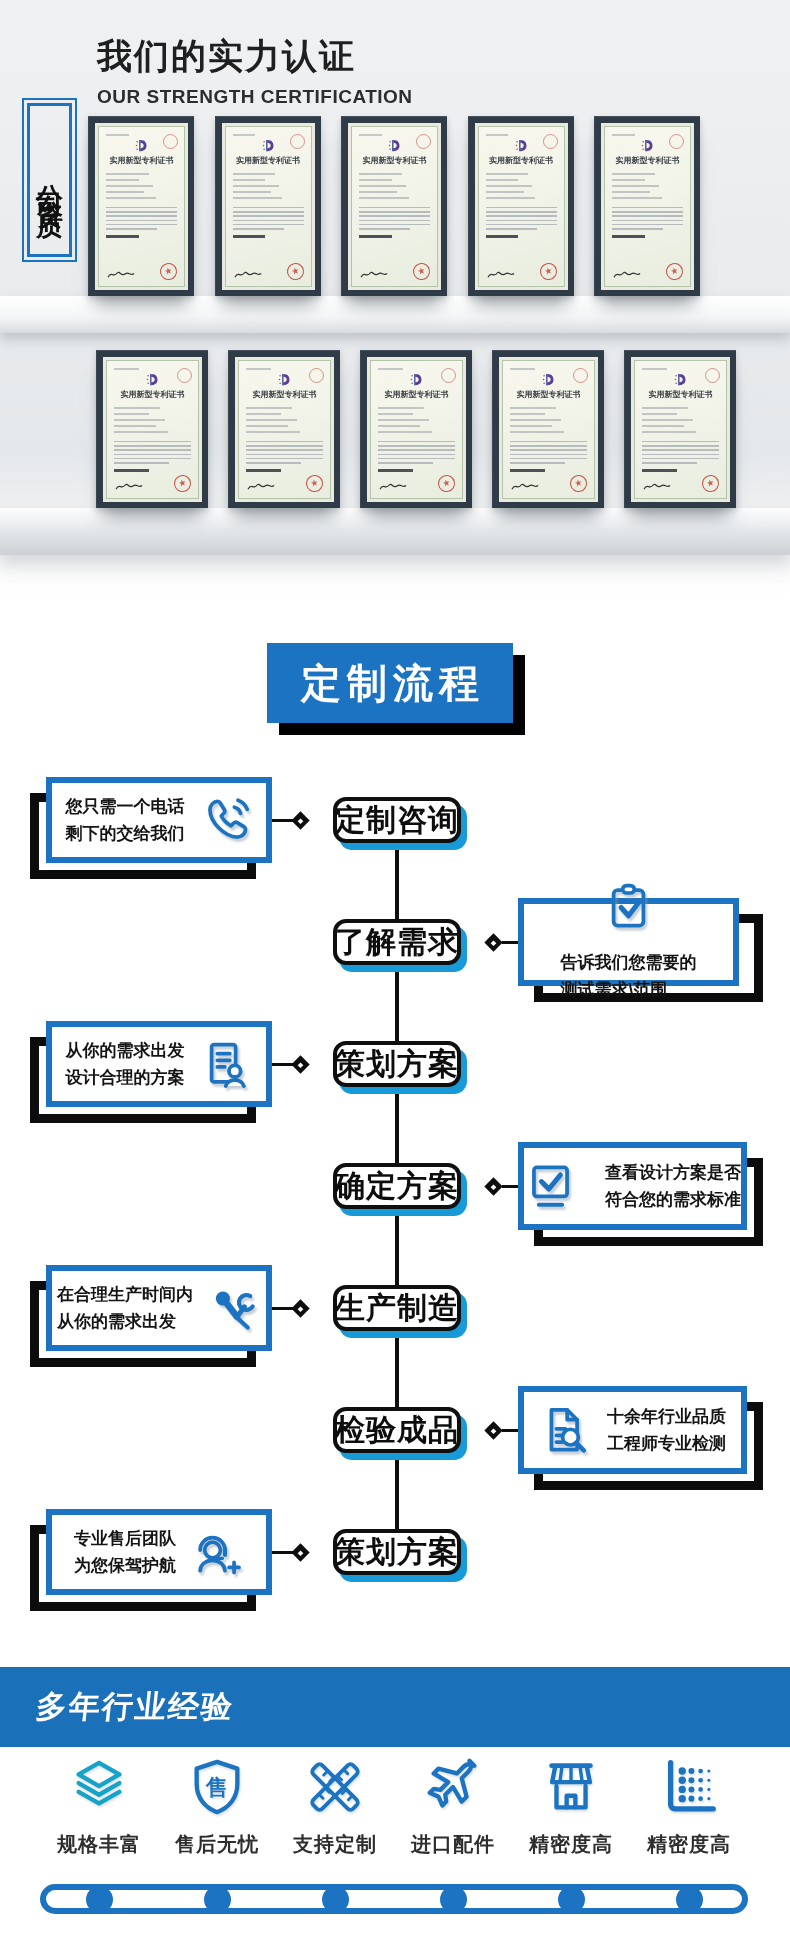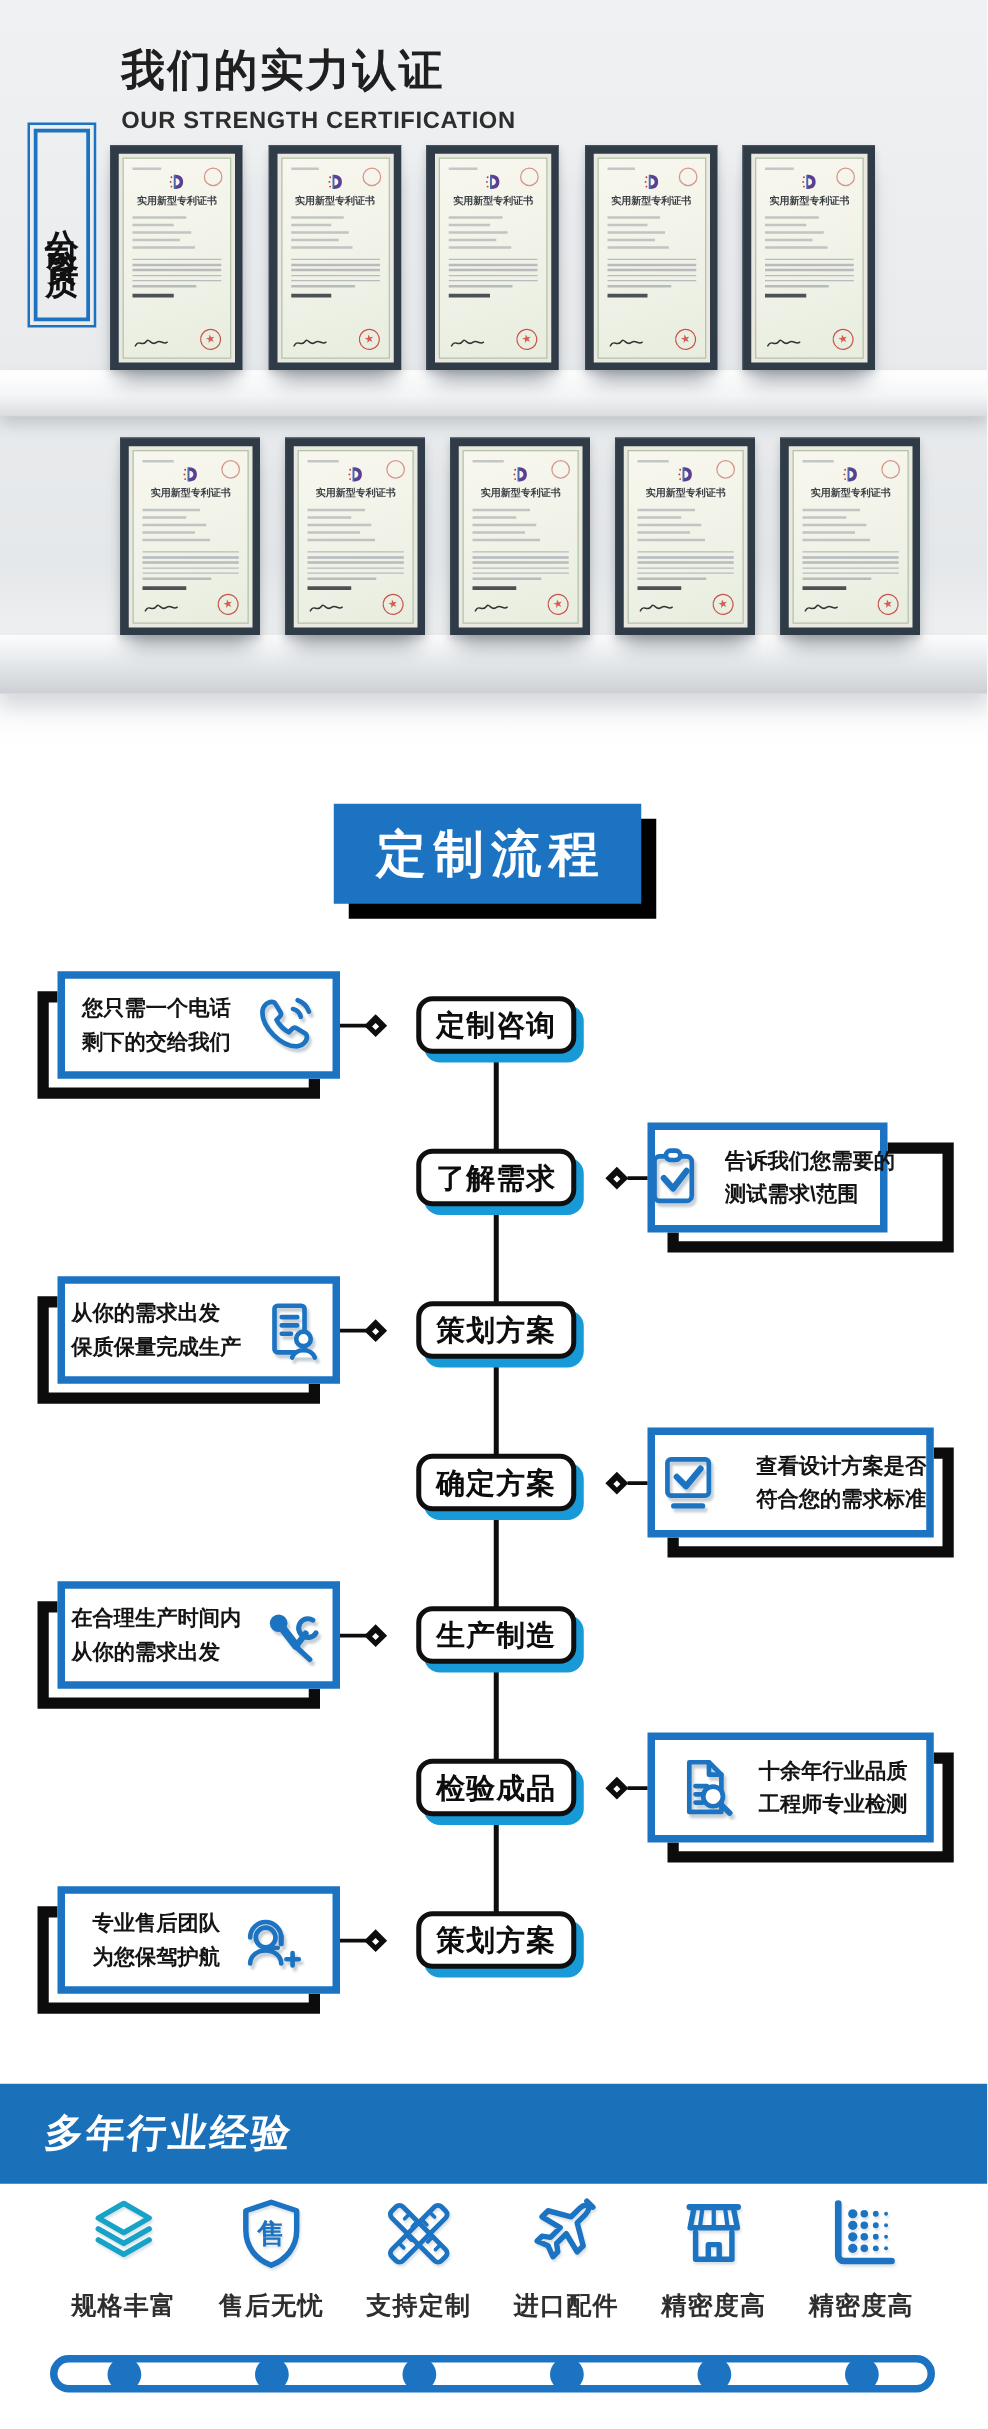--- a/index.html
+++ b/index.html
@@ -48,21 +48,21 @@
 
   
   .banner{position:absolute;left:267px;top:643px;width:246px;height:80px;background:#1c73c2;
     box-shadow:12px 12px 0 0 #000;display:flex;align-items:center;justify-content:center;z-index:3;}
   .banner span{color:#fff;font-size:40px;font-weight:800;letter-spacing:6px;margin-left:6px;}
 
   .flow-line{position:absolute;left:395px;width:4px;background:#0d0d0d;z-index:1;}
   .flow-node{position:absolute;left:333px;width:128px;height:46px;background:#fff;border:4px solid #0f0f0f;
     border-radius:13px;box-sizing:border-box;display:flex;align-items:center;justify-content:center;
     z-index:4;box-shadow:6px 7px 0 0 #189ad8;}
-  .flow-node span{font-size:23px;font-weight:800;letter-spacing:1px;color:#0d0d0d;white-space:nowrap;}
+  .flow-node span{font-size:30px;font-weight:800;letter-spacing:1px;color:#0d0d0d;white-space:nowrap;}
 
   .shadow-frame{position:absolute;border:9px solid #0c0c0c;box-sizing:border-box;z-index:2;}
   .side-box{position:absolute;background:#fff;border:6px solid #1c73c2;box-sizing:border-box;
     display:flex;align-items:center;justify-content:center;gap:15px;z-index:3;padding:0 8px;}
   .box-note{font-size:17px;font-weight:700;color:#141414;line-height:1.6;white-space:nowrap;}
   .flow-icon{width:53px;height:53px;color:#1c73c2;flex:0 0 auto;}
   .flow-icon svg{width:100%;height:100%;filter:drop-shadow(2px 3px 1px rgba(140,155,170,.5));}
 
   .conn-line{position:absolute;height:3px;background:#0d0d0d;z-index:3;}
   .diamond{position:absolute;width:13px;height:13px;background:#0d0d0d;transform:rotate(45deg);z-index:3;}
@@ -515,41 +515,41 @@
             <path d="M41.5 16 a10 10 0 0 1 7.5 7.5"></path>
             <path d="M46 7.5 a18 18 0 0 1 11 11"></path>
           </svg></div>
       </div>
       <div class="conn-line" style="left: 272px; width: 22px; top: 818.5px;"></div>
       <div class="diamond" style="left: 294px; top: 813.5px;"></div>
       <div class="flow-node" style="top: 919px;">
         <span>了解需求</span>
       </div>
       <div class="shadow-frame" style="width: 229px; height: 88px; top: 914px; left: 534px;"></div>
-      <div class="side-box" style="width: 192px; height: 88px; top: 898px; left: 518px;">
+      <div class="side-box" style="width: 221px; height: 88px; top: 898px; left: 518px; flex-direction: column;">
         <div class="flow-icon"><svg viewBox="0 0 64 64" fill="none" stroke="currentColor" stroke-width="4.5" stroke-linecap="round" stroke-linejoin="round">
             <rect x="14" y="11" width="36" height="43" rx="5"></rect>
             <rect x="25" y="5.5" width="14" height="9" rx="4.5" fill="#fff"></rect>
             <path d="M23 32 l9 10 l13 -17" stroke-width="6"></path>
           </svg></div>
         <div class="box-note">
           <div>告诉我们您需要的</div>
           <div>测试需求\范围</div>
         </div>
       </div>
       <div class="conn-line" style="left: 502px; width: 16px; top: 940.5px;"></div>
       <div class="diamond" style="left: 487px; top: 935.5px;"></div>
       <div class="flow-node" style="top: 1041px;">
         <span>策划方案</span>
       </div>
       <div class="shadow-frame" style="width: 226px; height: 86px; top: 1037px; left: 30px;"></div>
       <div class="side-box" style="width: 226px; height: 86px; top: 1021px; left: 46px;">
         <div class="box-note">
           <div>从你的需求出发</div>
-          <div>保质保量完成生产</div>
+          <div>设计合理的方案</div>
         </div>
         <div class="flow-icon"><svg viewBox="0 0 64 64" fill="none" stroke="currentColor" stroke-width="4.5" stroke-linecap="round" stroke-linejoin="round">
             <rect x="14" y="8" width="29" height="45" rx="3"></rect>
             <path d="M21 19 h15 M21 27 h15 M21 35 h9"></path>
             <circle cx="42" cy="40" r="7" fill="#fff"></circle>
             <path d="M31 58 a11.5 10 0 0 1 22 0" fill="#fff"></path>
           </svg></div>
       </div>
       <div class="conn-line" style="left: 272px; width: 22px; top: 1062.5px;"></div>
       <div class="diamond" style="left: 294px; top: 1057.5px;"></div>

